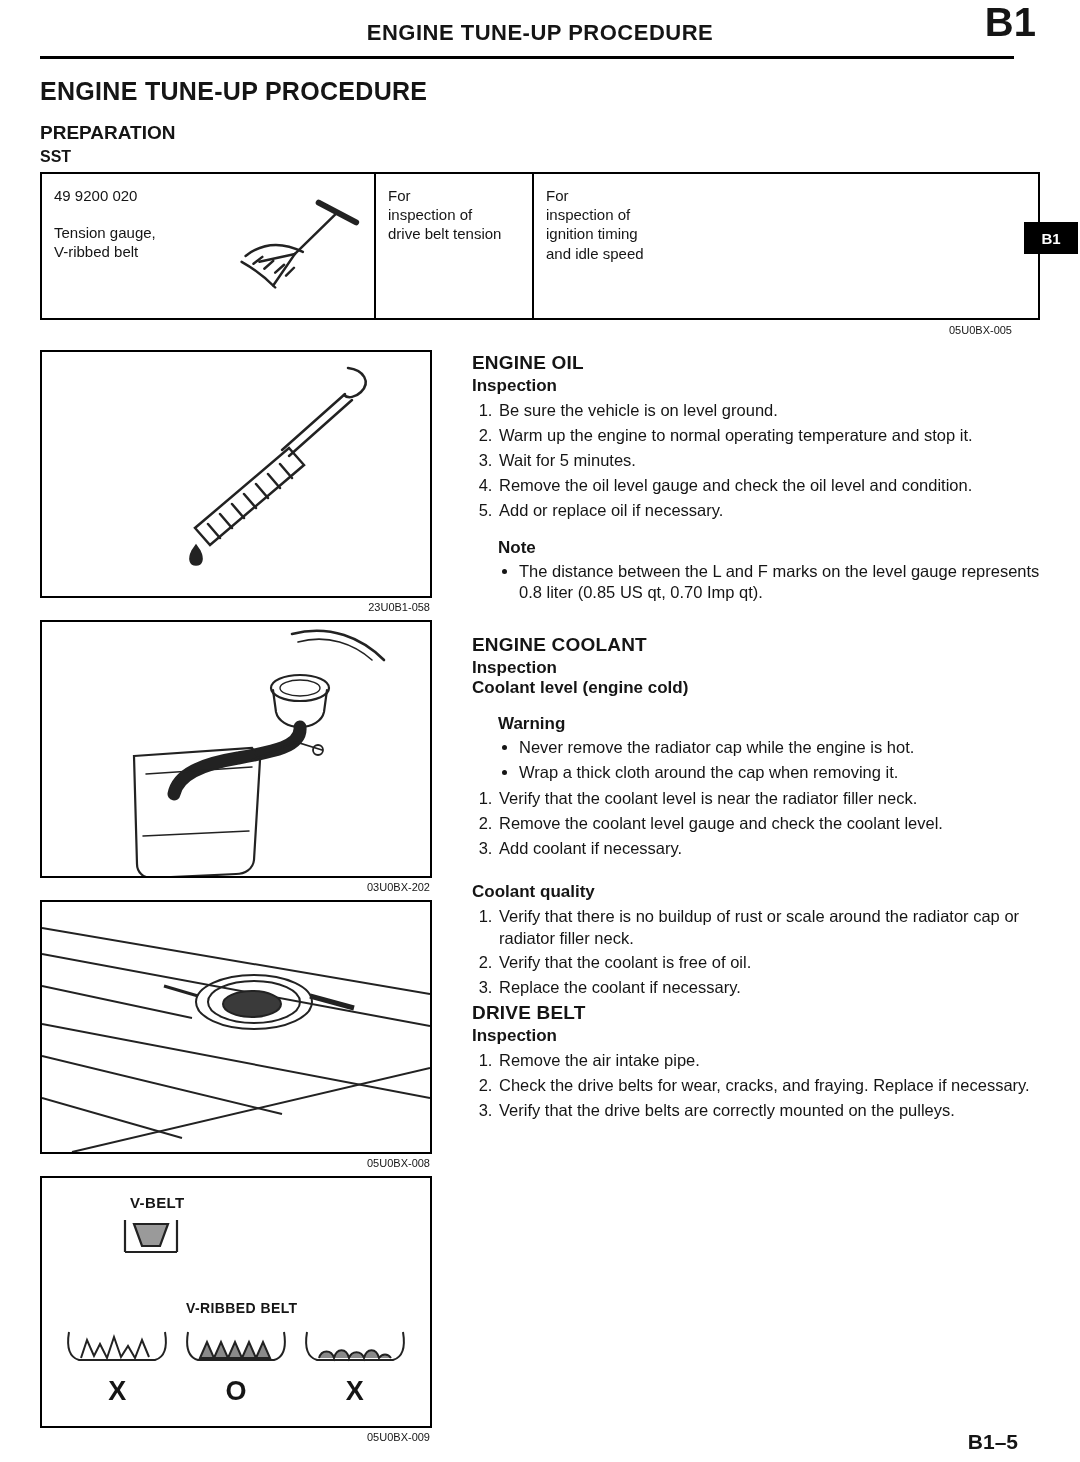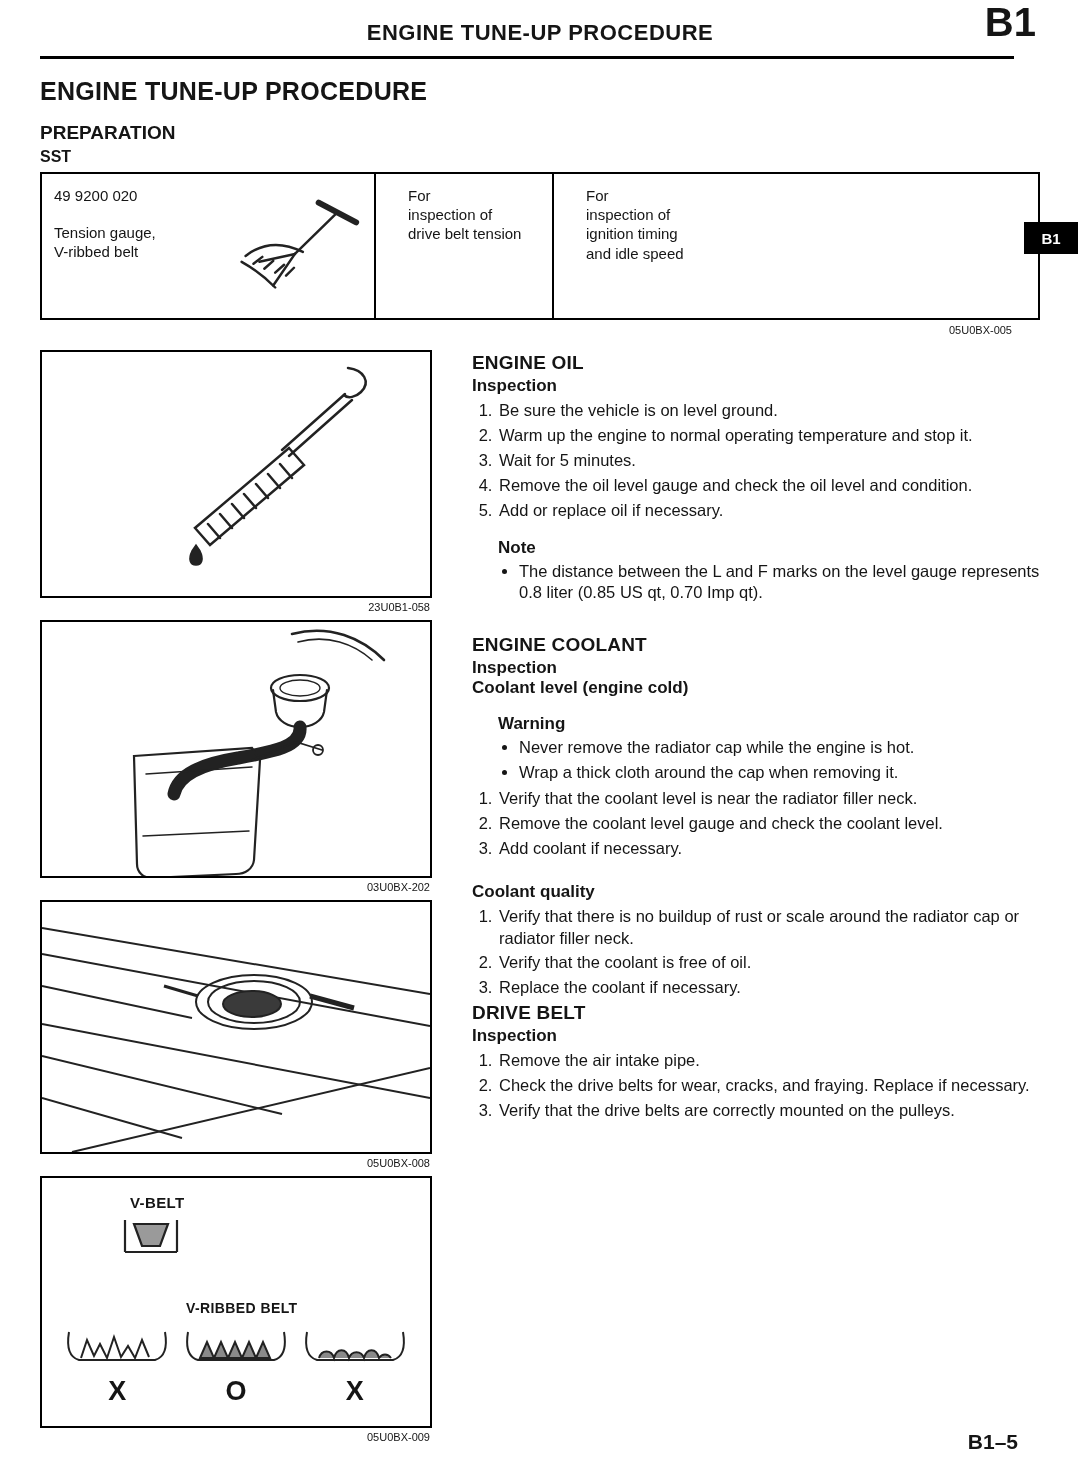--- a/index.html
+++ b/index.html
@@ -18,21 +18,21 @@
   .sst-h  { font-size:16px; font-weight:bold; margin:4px 40px 2px; }
   
   .sst-table { margin:6px 40px 0; border:2px solid #000; display:flex; height:148px; }
   .sst-cell { padding:12px 4px 8px 12px; font-size:15px; line-height:1.28; }
   .c1 { width:334px; border-right:2px solid #000; display:flex; }
   .c2 { width:158px; border-right:2px solid #000; }
   .c3 { width:330px; border-right:2px solid #000; display:flex; }
   .c4 { flex:1; }
   .tool-text { width:150px; }
   .tool-name { margin-top:18px; white-space:pre-line; }
-  .pre-line { white-space:pre-line;margin-left:20px; }
+  .pre-line { white-space:pre-line; }
   .tool-art { margin-left:auto; align-self:center; }
   .b1-tab { position:absolute; top:222px; right:2px; width:54px; height:32px; background:#000;
             color:#fff; font-weight:bold; font-size:15px; display:flex; align-items:center; justify-content:center; }
   .table-caption { text-align:right; margin:4px 68px 0 0; font-size:11px;padding-left:14px; }
   
   .columns { display:flex; margin:14px 40px 0; align-items:flex-start; }
   .left-col { width:392px; }
   .right-col { flex:1; padding-left:40px; padding-top:2px; }
   .figure { border:2px solid #000; background:#fff; overflow:hidden; }
   .fig-caption { text-align:right; font-size:11px; margin:3px 2px 6px 0; height:13px; }

